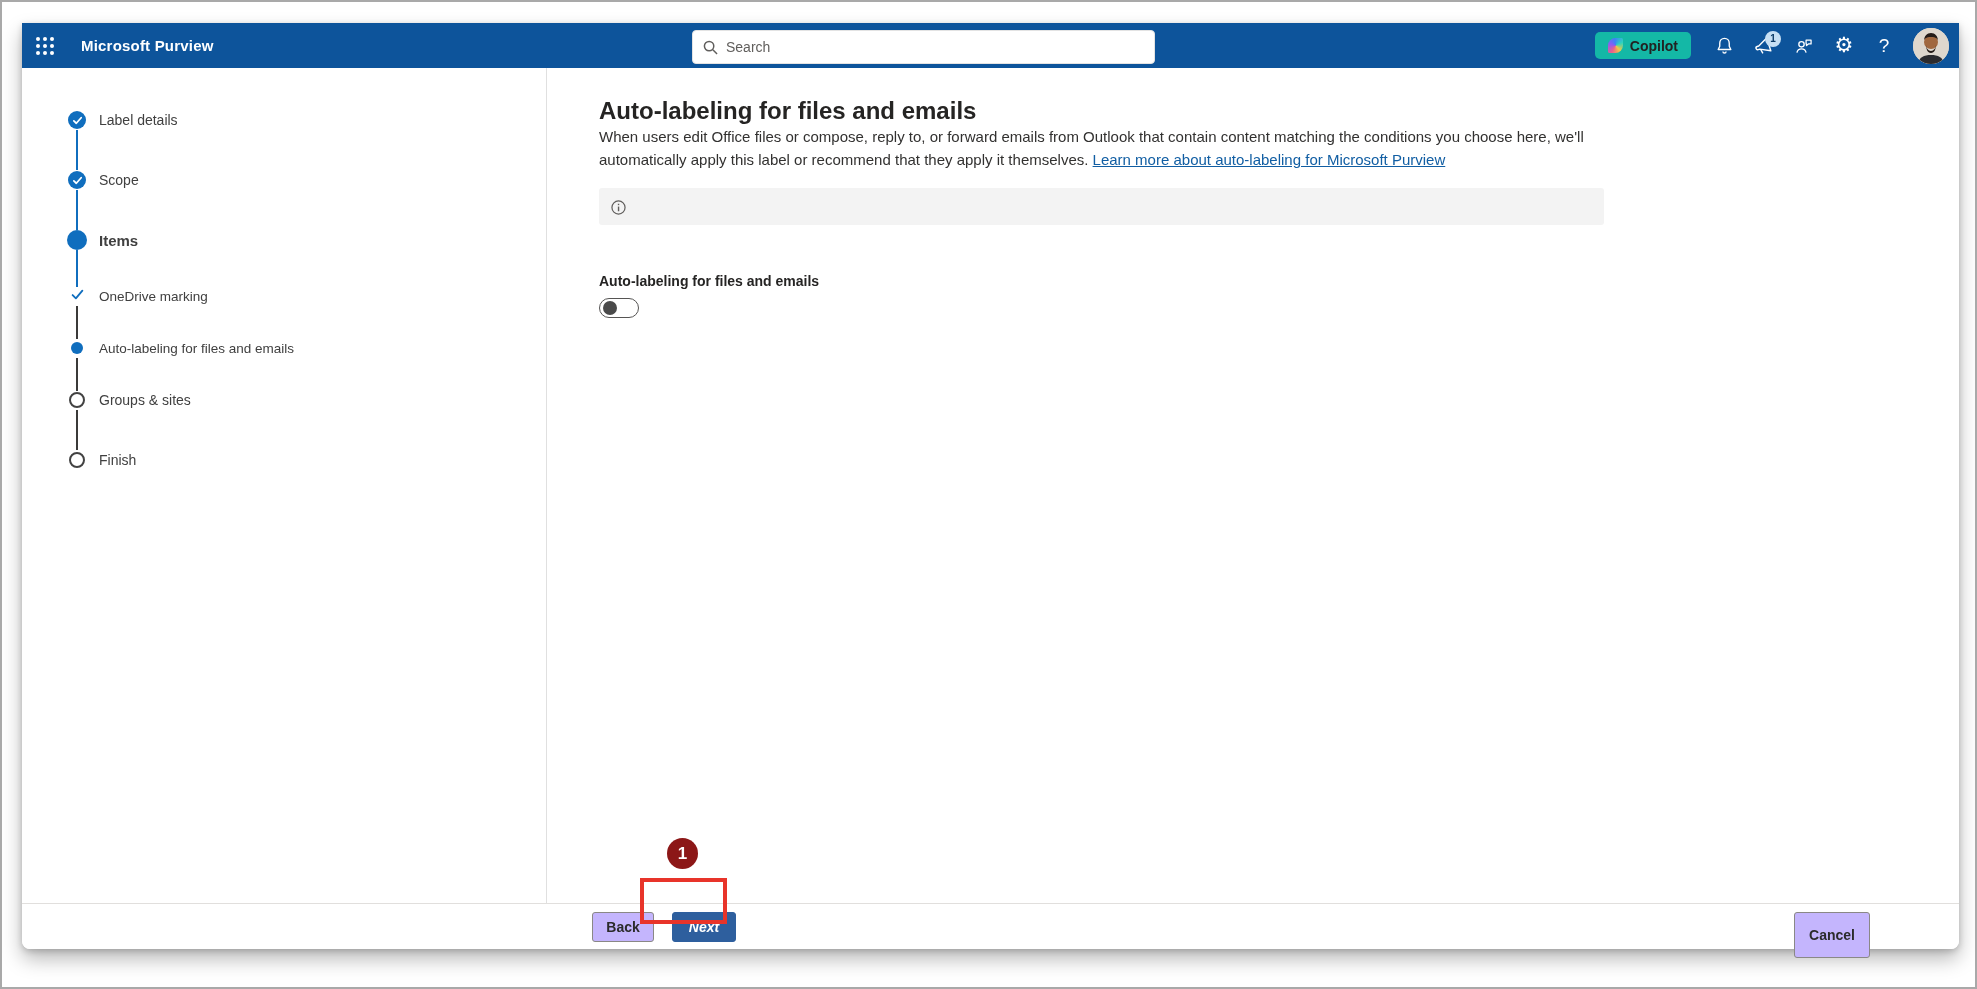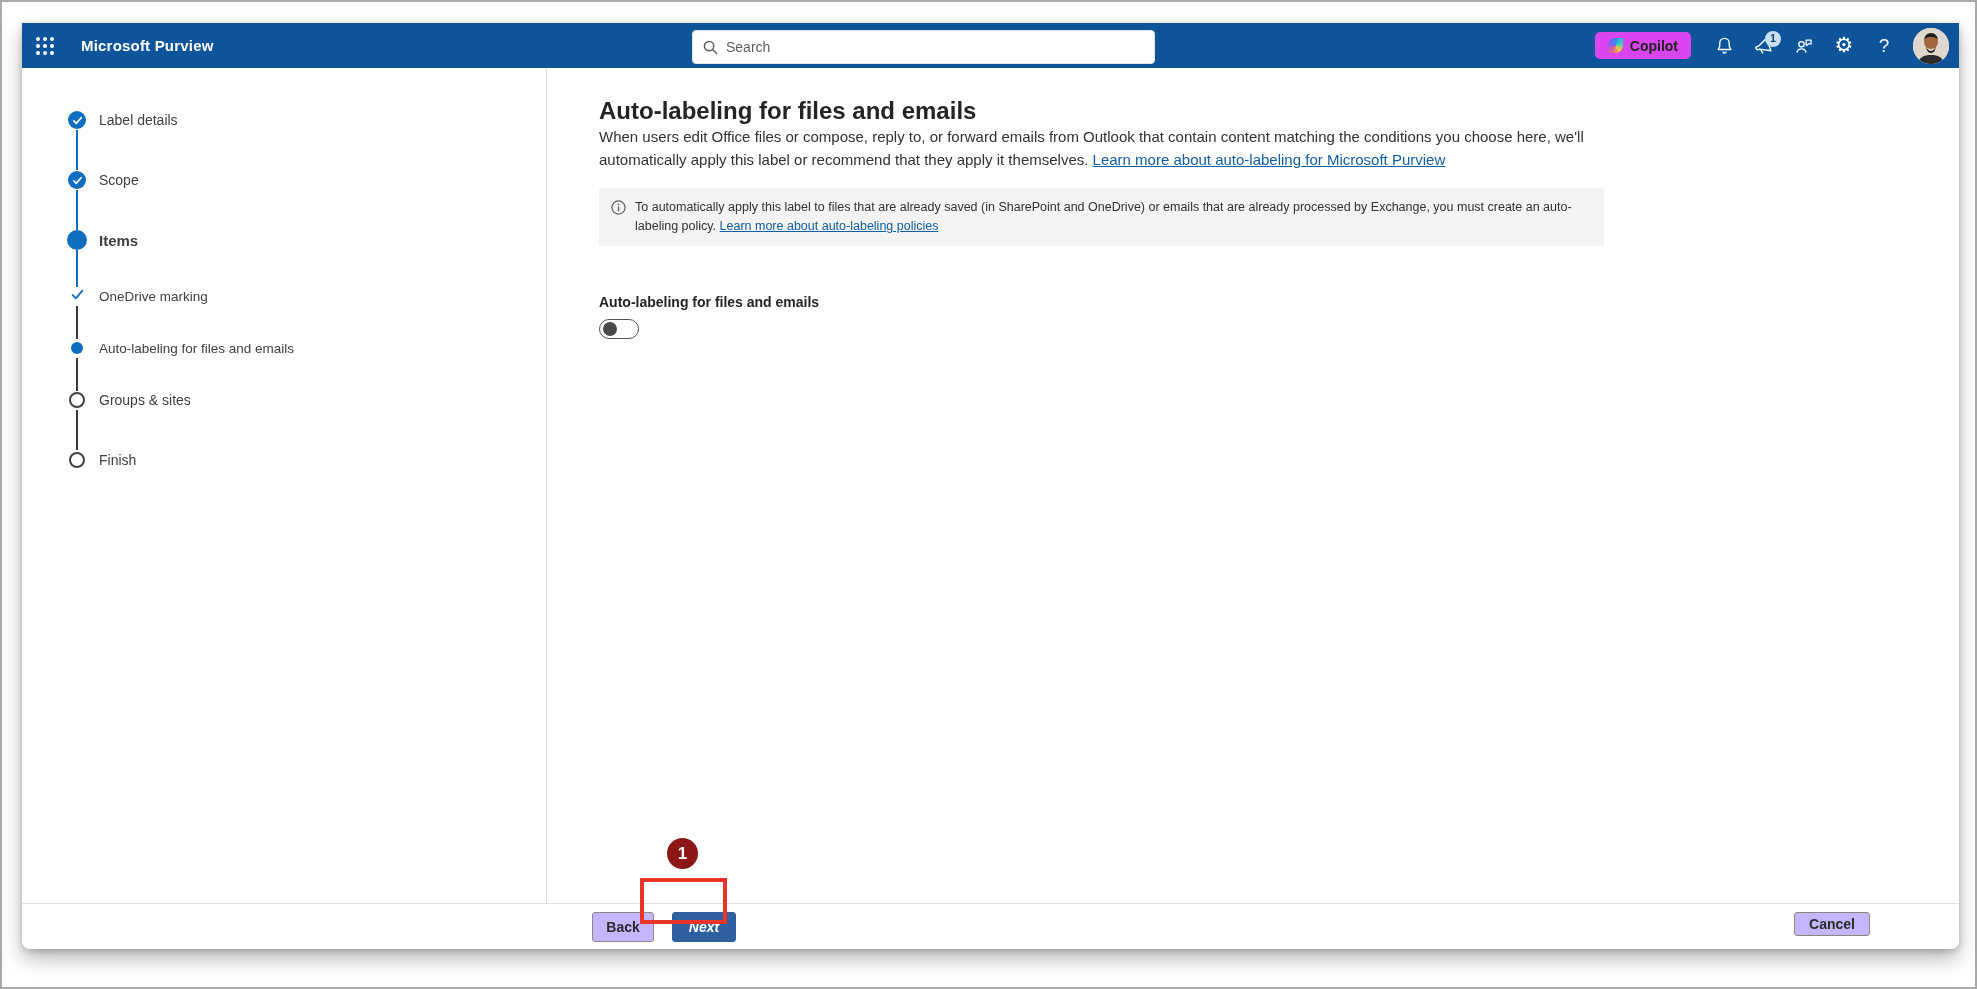--- a/index.html
+++ b/index.html
@@ -33,21 +33,21 @@
   .searchbox input{
     border:none; outline:none; flex:1; font-size:14px; color:#444;
     font-family:"Liberation Sans", sans-serif; background:transparent;
   }
   .searchbox input::placeholder{ color:#605e5c; }
   .top-right{
     position:absolute; right:10px; top:0; height:45px;
     display:flex; align-items:center; gap:6px;
   }
   .copilot-btn{
-    background:#d946ef; color:#222; height:27px; border-radius:5px;
+    background:#14b8a6; color:#222; height:27px; border-radius:5px;
     display:flex; align-items:center; gap:7px; padding:0 13px;
     font-size:14px; font-weight:bold; cursor:pointer; margin-right:10px;
   }
   .copilot-logo{
     width:15px; height:15px; border-radius:50% 10% 50% 10%;
     background:conic-gradient(from 210deg,#e8618c,#8b5cf4,#3b82f6,#2dd4bf,#f2c744,#e8618c);
   }
   .tb-icon{
     width:34px; height:34px; display:flex; align-items:center; justify-content:center;
     position:relative; cursor:pointer; color:#fff; font-size:19px;
@@ -130,21 +130,21 @@
   }
   .btn{
     position:absolute; top:8px; height:30px; border-radius:3px; font-size:14px;
     font-weight:bold; font-family:"Liberation Sans", sans-serif; cursor:pointer;
     display:flex; align-items:center; justify-content:center;
   }
   .btn.secondary{ background:#c4b5fd; border:1px solid #8a8886; color:#2b2b2b; }
   .btn.primary{ background:#2e5f9e; border:1px solid #2e5f9e; color:#fff; }
   #back-btn{ left:570px; width:62px; }
   #next-btn{ left:650px; width:64px;font-style:italic; }
-  #cancel-btn{ left:1772px; width:76px; height:24px; }
+  #cancel-btn{ left:1772px; width:76px; height:46px; }
   
   .anno-rect{
     position:absolute; left:638px; top:876px; width:87px; height:46px;
     border:4px solid #e8342a; z-index:30; pointer-events:none;
   }
   .anno-circle{
     position:absolute; left:665px; top:836px; width:31px; height:31px; border-radius:50%;
     background:#8c1717; color:#fff; z-index:31; display:flex; align-items:center;
     justify-content:center; font-size:17px; font-weight:bold; pointer-events:none;
   }
@@ -284,24 +284,20 @@
         <span>When users edit Office files or compose, reply to, or forward emails from Outlook that contain content matching the conditions you choose here, we'll automatically apply this label or recommend that they apply it themselves.</span>
         <a class="link">Learn more about auto-labeling for Microsoft Purview</a>
       </p>
 
       <div class="info-banner">
         <svg class="info-icon" width="15" height="15" viewBox="0 0 16 16">
           <circle cx="8" cy="8" r="7" fill="none" stroke="#605e5c" stroke-width="1.3"></circle>
           <rect x="7.3" y="7" width="1.5" height="5" fill="#605e5c"></rect>
           <rect x="7.3" y="4" width="1.5" height="1.5" fill="#605e5c"></rect>
         </svg>
-        <div>
-          <span>To automatically apply this label to files that are already saved (in SharePoint and OneDrive) or emails that are already processed by Exchange, you must create an auto-labeling policy.</span>
-          <a class="link">Learn more about auto-labeling policies</a>
-        </div>
       </div>
 
       <div class="toggle-section">
         <div class="toggle-label">Auto-labeling for files and emails</div>
         <div class="toggle" role="switch" aria-checked="false">
           <span class="knob"></span>
         </div>
       </div>
     </div>
   </div>

